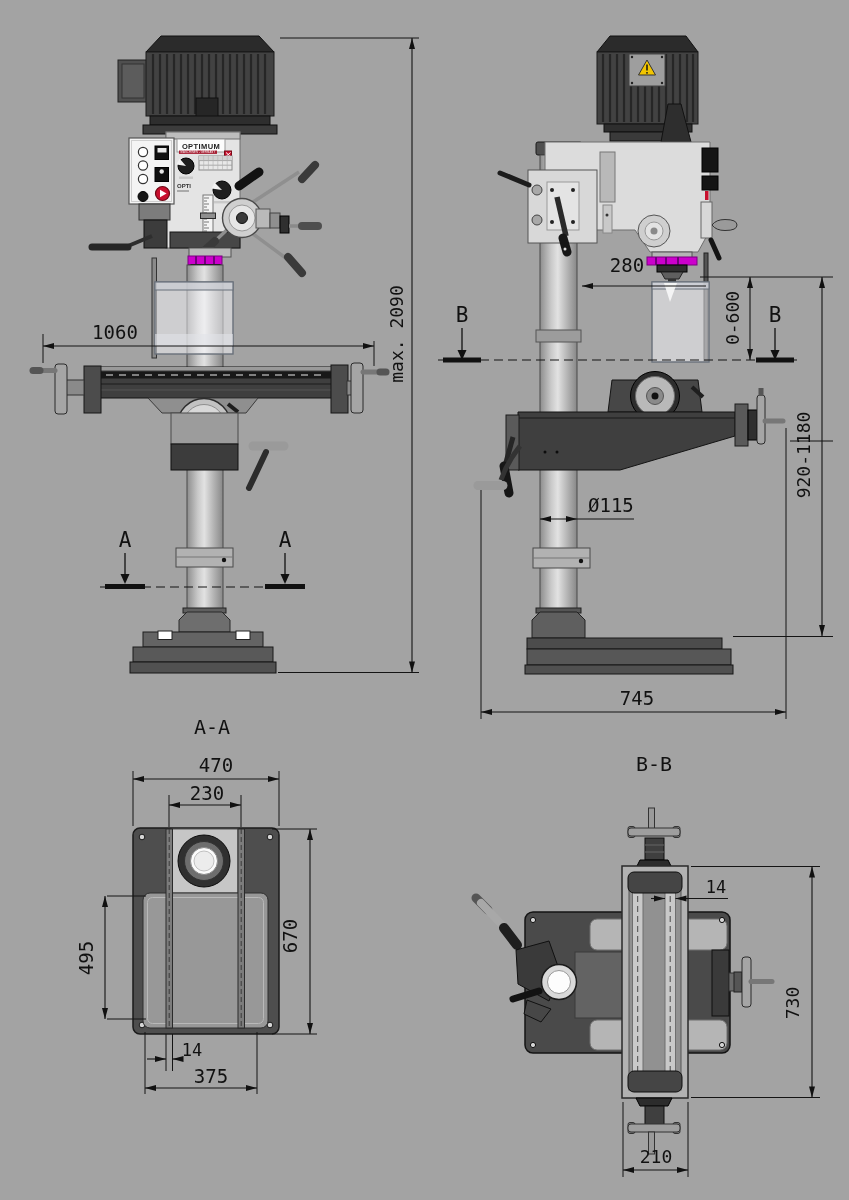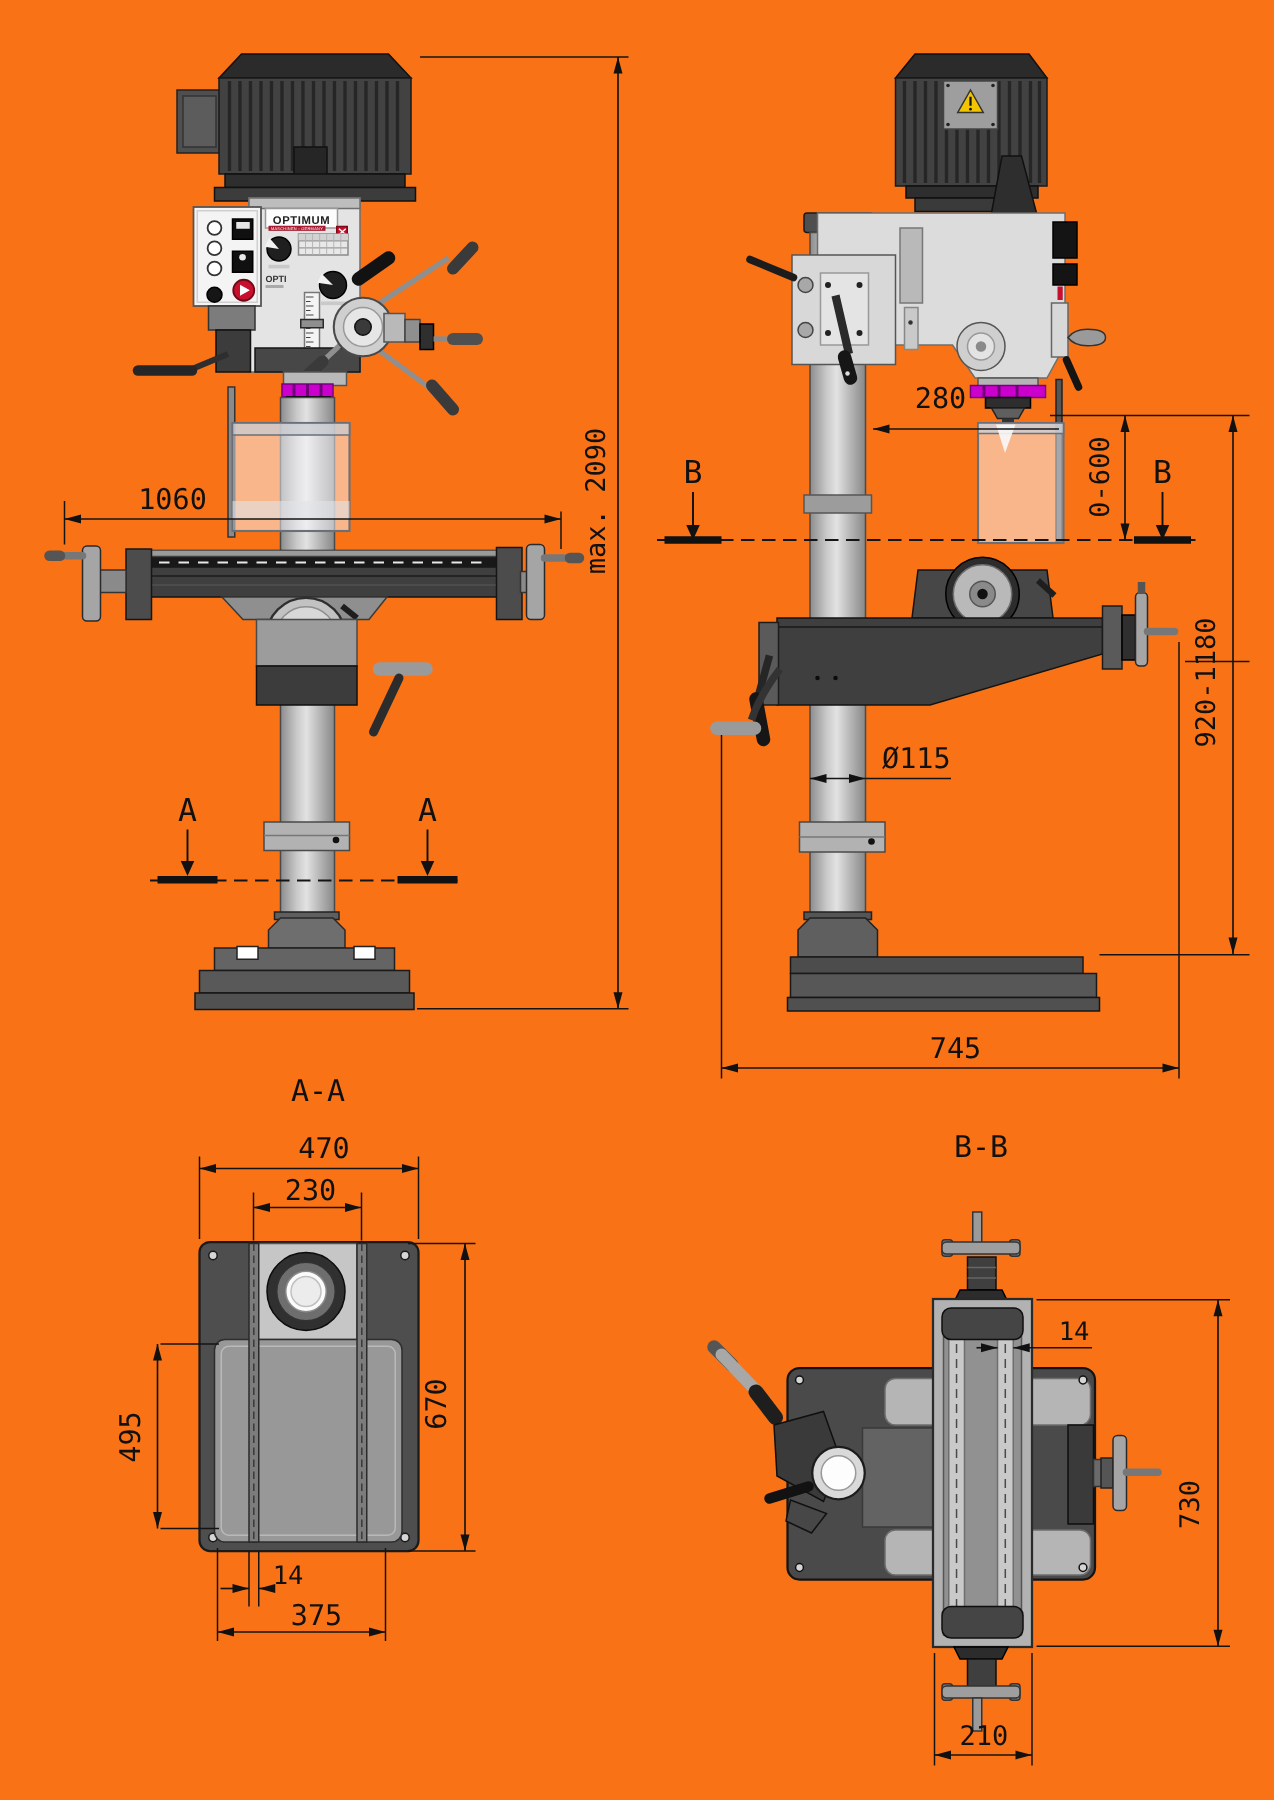--- a/index.html
+++ b/index.html
@@ -1,16 +1,16 @@
 <!DOCTYPE html>
 <html><head>
 <meta charset="utf-8">
 <style>
   html,body{margin:0;padding:0;background:#fff;}
-  #page{position:relative;width:849px;height:1200px;background:#f97316;overflow:hidden;}
+  #page{position:relative;width:849px;height:1200px;background:#a3a3a3;overflow:hidden;}
   svg{display:block;}
   .dim-text{font-family:"DejaVu Sans Mono",monospace;font-size:19px;fill:#111;}
   .dim-text-rot{font-family:"DejaVu Sans Mono",monospace;font-size:18px;fill:#111;}
   .dim-text-sm{font-family:"DejaVu Sans Mono",monospace;font-size:17px;fill:#111;}
   .marker-letter{font-family:"DejaVu Sans Mono",monospace;font-size:21px;fill:#111;}
   .view-title{font-family:"DejaVu Sans Mono",monospace;font-size:20px;fill:#111;}
   .brand-text{font-family:"Liberation Sans",sans-serif;font-weight:bold;font-size:7.5px;fill:#222;letter-spacing:.4px;}
   .brand-sub{font-family:"Liberation Sans",sans-serif;font-size:2.6px;fill:#fff;letter-spacing:.2px;}
   .model-text{font-family:"Liberation Sans",sans-serif;font-weight:bold;font-size:6px;fill:#333;}
   .dimline{stroke:#141414;stroke-width:1.1;fill:none;}

